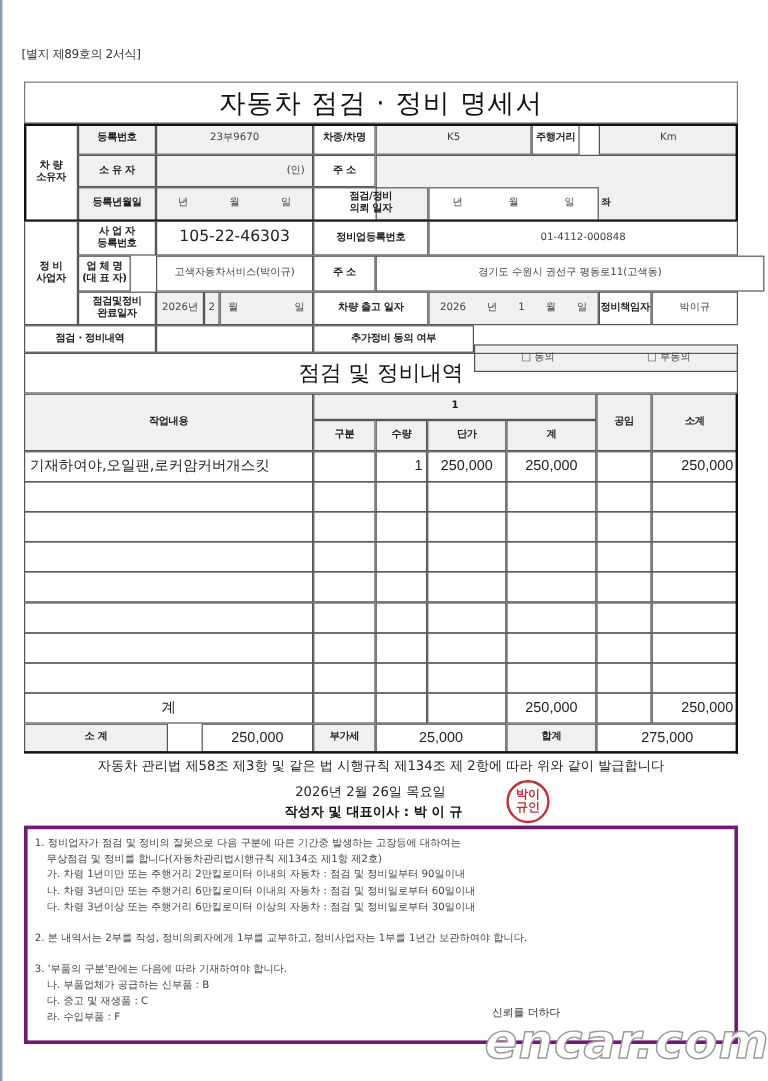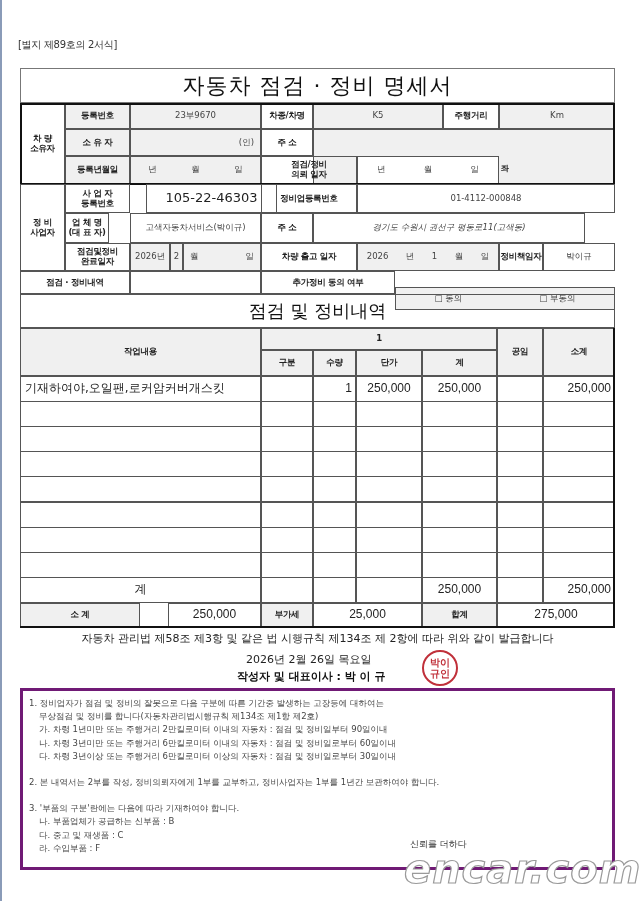--- a/index.html
+++ b/index.html
@@ -76,21 +76,21 @@
 
 <div class="title-box">자동차 점검 · 정비 명세서</div>
 
 <div class="cell" style="left:20px;top:103px;width:45px;height:81px;white-space:pre-line;"><span class="lbl">차 량
 소유자</span></div>
 
 <div class="cell gray lbl" style="left:65px;top:103px;width:65px;height:26px;">등록번호</div>
 <div class="cell gray val" style="left:130px;top:103px;width:131px;height:26px;">23부9670</div>
 <div class="cell lbl" style="left:261px;top:103px;width:52px;height:26px;">차종/차명</div>
 <div class="cell gray val" style="left:313px;top:103px;width:130px;height:26px;">K5</div>
-<div class="cell lbl" style="left:443px;top:103px;width:56px;height:26px;">주행거리</div>
+<div class="cell lbl" style="left:443px;top:103px;width:40px;height:26px;">주행거리</div>
 <div class="cell gray val" style="left:499px;top:103px;width:116px;height:26px;">Km</div>
 
 <div class="cell gray lbl" style="left:65px;top:129px;width:65px;height:27px;">소 유 자</div>
 <div class="cell gray val" style="left:130px;top:129px;width:131px;height:27px;justify-content:flex-end;padding-right:6px;">(인)</div>
 <div class="cell lbl" style="left:261px;top:129px;width:52px;height:27px;">주 소</div>
 <div class="cell gray val" style="left:313px;top:129px;width:302px;height:55px;"></div>
 
 <div class="cell gray lbl" style="left:65px;top:156px;width:65px;height:28px;">등록년월일</div>
 <div class="cell gray val" style="left:130px;top:156px;width:131px;height:28px;justify-content:space-around;">
   <span>년</span>
@@ -108,29 +108,29 @@
 
 <div class="thick" style="left:20px;top:103px;width:595px;height:82px;"></div>
 
 <div class="cell" style="left:20px;top:184px;width:45px;height:87px;">
     <span class="lbl" style="white-space:pre-line;">정 비
 사업자</span>
   </div>
 
 <div class="cell lbl" style="left:65px;top:184px;width:65px;height:29px;white-space:pre-line;">사 업 자
 등록번호</div>
-<div class="cell big" style="left:130px;top:184px;width:131px;height:29px;margin-left:16px;">105-22-46303</div>
+<div class="cell big" style="left:130px;top:184px;width:131px;height:29px;">105-22-46303</div>
 <div class="cell lbl" style="left:261px;top:184px;width:96px;height:29px;">정비업등록번호</div>
 <div class="cell val" style="left:357px;top:184px;width:258px;height:29px;">01-4112-000848</div>
 
 <div class="cell lbl" style="left:65px;top:213px;width:44px;height:30px;white-space:pre-line;">업 체 명
 (대 표 자)</div>
 <div class="cell val" style="left:130px;top:213px;width:131px;height:30px;">고색자동차서비스(박이규)</div>
 <div class="cell lbl" style="left:261px;top:213px;width:52px;height:30px;">주 소</div>
-<div class="cell val" style="left:313px;top:213px;width:272px;height:30px;font-style:italic;">경기도 수원시 권선구 평동로11(고색동)</div>
+<div class="cell val" style="left:313px;top:213px;width:324px;height:30px;">경기도 수원시 권선구 평동로11(고색동)</div>
 
 <div class="cell lbl" style="left:65px;top:243px;width:65px;height:28px;white-space:pre-line;">점검및정비
 완료일자</div>
 <div class="cell gray val" style="left:130px;top:243px;width:40px;height:28px;justify-content:space-between;padding:0 4px;">
   <span>2026</span>
   <span>년</span>
 </div>
 <div class="cell gray val" style="left:170px;top:243px;width:13px;height:28px;">2</div>
 <div class="cell gray val" style="left:183px;top:243px;width:78px;height:28px;justify-content:space-between;padding:0 6px;">
   <span>월</span>

